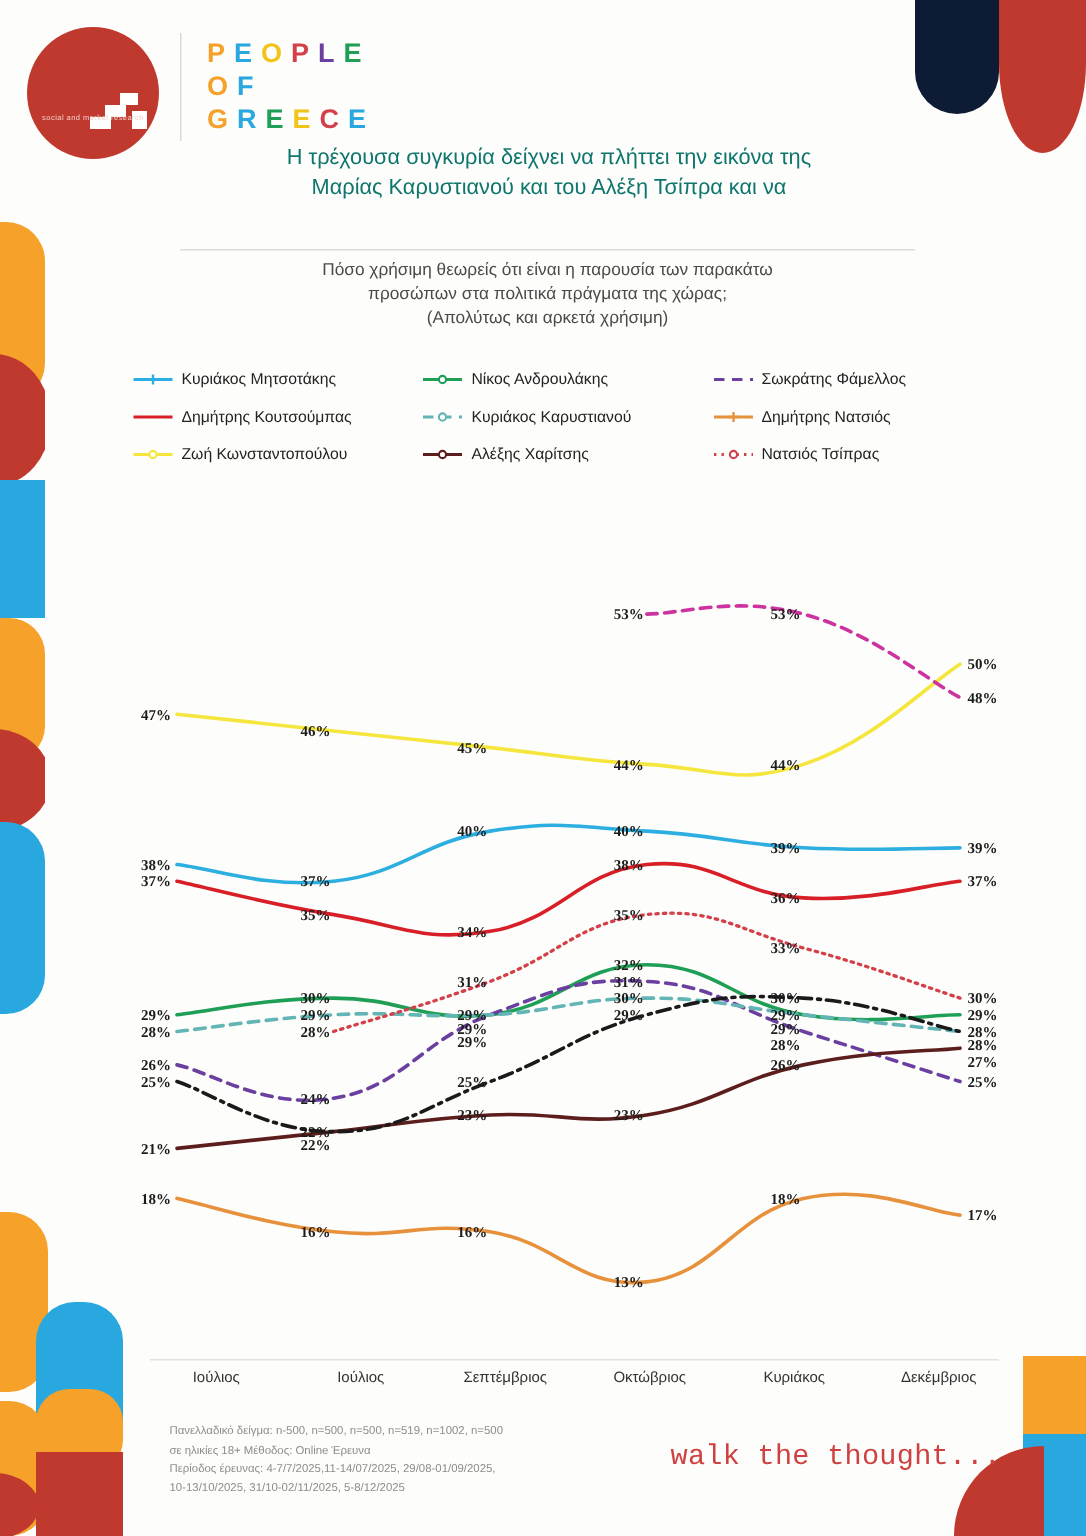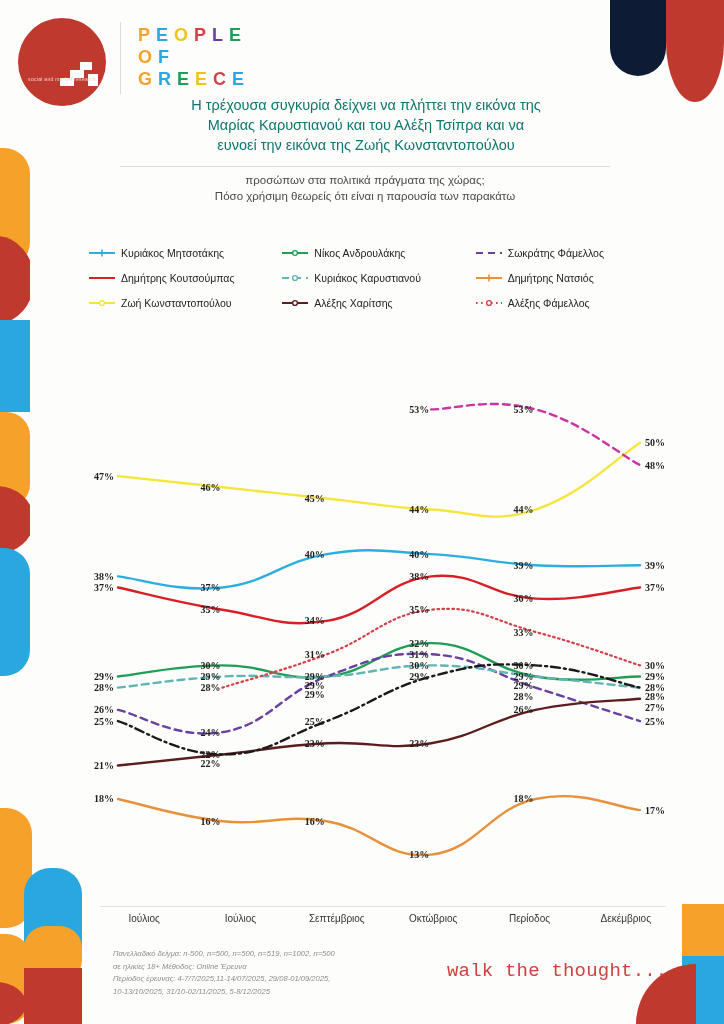--- a/index.html
+++ b/index.html
@@ -57,21 +57,21 @@
   #plot-svg{position:absolute;left:0;top:0;}
   .dlabel{font-size:10px;fill:#1c1c1c;font-family:"Liberation Serif", serif;font-weight:bold;}
 
   
   #axis-rule{position:absolute;left:100px;top:906px;width:566px;height:1px;background:#e2e2e2;}
   #xaxis{position:absolute;left:96px;top:913px;width:578px;display:flex;}
   #xaxis .xt{flex:1;text-align:center;font-size:10px;color:#333;}
 
   
   #footnote{position:absolute;left:113px;top:948px;width:310px;}
-  #footnote .fn{font-size:7.6px;color:#8d8d8d;line-height:12.5px;font-style:italic;}
+  #footnote .fn{font-size:7.6px;color:#8d8d8d;line-height:12.5px;}
   #tagline{
     position:absolute;left:447px;top:960px;
     font-size:19px;color:#cf4040;letter-spacing:.2px;font-family:Liberation Mono, monospace;
   }
 </style>
 </head>
 <body>
 
 <div class="deco" id="deco-tr">
   <svg width="128" height="120" viewBox="0 0 128 120">
@@ -125,26 +125,26 @@
   <div id="wordmark">
     <div class="wm-line"><span style="color:#f5a12a">P</span><span style="color:#29a8df">E</span><span style="color:#f0c419">O</span><span style="color:#d4404a">P</span><span style="color:#6b3fa0">L</span><span style="color:#1f9e56">E</span></div>
     <div class="wm-line"><span style="color:#f5a12a">O</span><span style="color:#29a8df">F</span></div>
     <div class="wm-line"><span style="color:#f5a12a">G</span><span style="color:#29a8df">R</span><span style="color:#1f9e56">E</span><span style="color:#f0c419">E</span><span style="color:#d4404a">C</span><span style="color:#29a8df">E</span></div>
   </div>
 </div>
 
 <div id="title-block">
   <div class="t-line">Η τρέχουσα συγκυρία δείχνει να πλήττει την εικόνα της</div>
   <div class="t-line">Μαρίας Καρυστιανού και του Αλέξη Τσίπρα και να</div>
-  <div class="t-line">ευνοεί την εικόνα της Ζωής Κωνσταντοπούλου</div>
 </div>
 <div id="title-rule"></div>
 <div id="subtitle-block">
+  <div class="s-line">Πόσο χρήσιμη θεωρείς ότι είναι η παρουσία των παρακάτω</div>
   <div class="s-line">προσώπων στα πολιτικά πράγματα της χώρας;</div>
-  <div class="s-line">Πόσο χρήσιμη θεωρείς ότι είναι η παρουσία των παρακάτω</div>
+  <div class="s-line">(Απολύτως και αρκετά χρήσιμη)</div>
 </div>
 
 <div id="legend">
     <div class="legend-row">
       <div class="legend-item">
         <svg class="swatch" viewBox="0 0 28 12">
           <line x1="1" y1="6" x2="27" y2="6" stroke="#2cafe0" stroke-width="2"></line>
           <path d="M14 2.6 V9.4 M10.6 6 H17.4" stroke="#2cafe0" stroke-width="1.6"></path>
         </svg>
         <span class="lbl">Κυριάκος Μητσοτάκης</span>
@@ -198,21 +198,21 @@
           <line x1="1" y1="6" x2="27" y2="6" stroke="#5c1d1d" stroke-width="2"></line>
           <circle cx="14" cy="6" r="2.4" fill="#ffffff" stroke="#5c1d1d" stroke-width="1.4"></circle>
         </svg>
         <span class="lbl">Αλέξης Χαρίτσης</span>
       </div>
       <div class="legend-item">
         <svg class="swatch" viewBox="0 0 28 12">
           <line x1="1" y1="6" x2="27" y2="6" stroke="#d4404a" stroke-width="2" stroke-dasharray="1.6,3.4"></line>
           <circle cx="14" cy="6" r="2.4" fill="#ffffff" stroke="#d4404a" stroke-width="1.4"></circle>
         </svg>
-        <span class="lbl">Αλέξης Φάμελλος</span>
+        <span class="lbl">Νατσιός Τσίπρας</span>
       </div>
     </div>
   </div>
 
 <div id="plot-wrap">
   <svg id="plot-svg" width="588" height="560" viewBox="0 0 588 560">
       <g>
         <path d="M 30 224.3478260869565 C 52.968 226.7965217391304, 88.464 240.375652173913, 134.4 235.4782608695652 C 180.336 230.58086956521737, 192.864 209.43304347826086, 238.8 202.08695652173913 C 284.736 194.7408695652174, 297.264 199.63826086956522, 343.2 202.08695652173913 C 389.13599999999997 204.53565217391304, 401.66400000000004 210.7686956521739, 447.6 213.2173913043478 C 493.536 215.66608695652172, 529.032 213.2173913043478, 552 213.2173913043478" fill="none" stroke="#2cafe0" stroke-width="2.4" stroke-linecap="round"></path>
       </g>
       <g>
@@ -309,21 +309,21 @@
       <text class="dlabel" x="557" y="461.5869565217391" text-anchor="start">17%</text>
     </svg>
 </div>
 
 <div id="axis-rule"></div>
 <div id="xaxis">
     <div class="xt">Ιούλιος</div>
     <div class="xt">Ιούλιος</div>
     <div class="xt">Σεπτέμβριος</div>
     <div class="xt">Οκτώβριος</div>
-    <div class="xt">Περίοδος</div>
+    <div class="xt">Κυριάκος</div>
     <div class="xt">Δεκέμβριος</div>
   </div>
 
 <div id="footnote">
   <div class="fn">Πανελλαδικό δείγμα:  n-500, n=500, n=500, n=519, n=1002, n=500</div>
   <div class="fn">σε ηλικίες 18+ Μέθοδος: Online Έρευνα</div>
   <div class="fn">Περίοδος έρευνας: 4-7/7/2025,11-14/07/2025, 29/08-01/09/2025,</div>
   <div class="fn">10-13/10/2025, 31/10-02/11/2025, 5-8/12/2025</div>
 </div>
 

